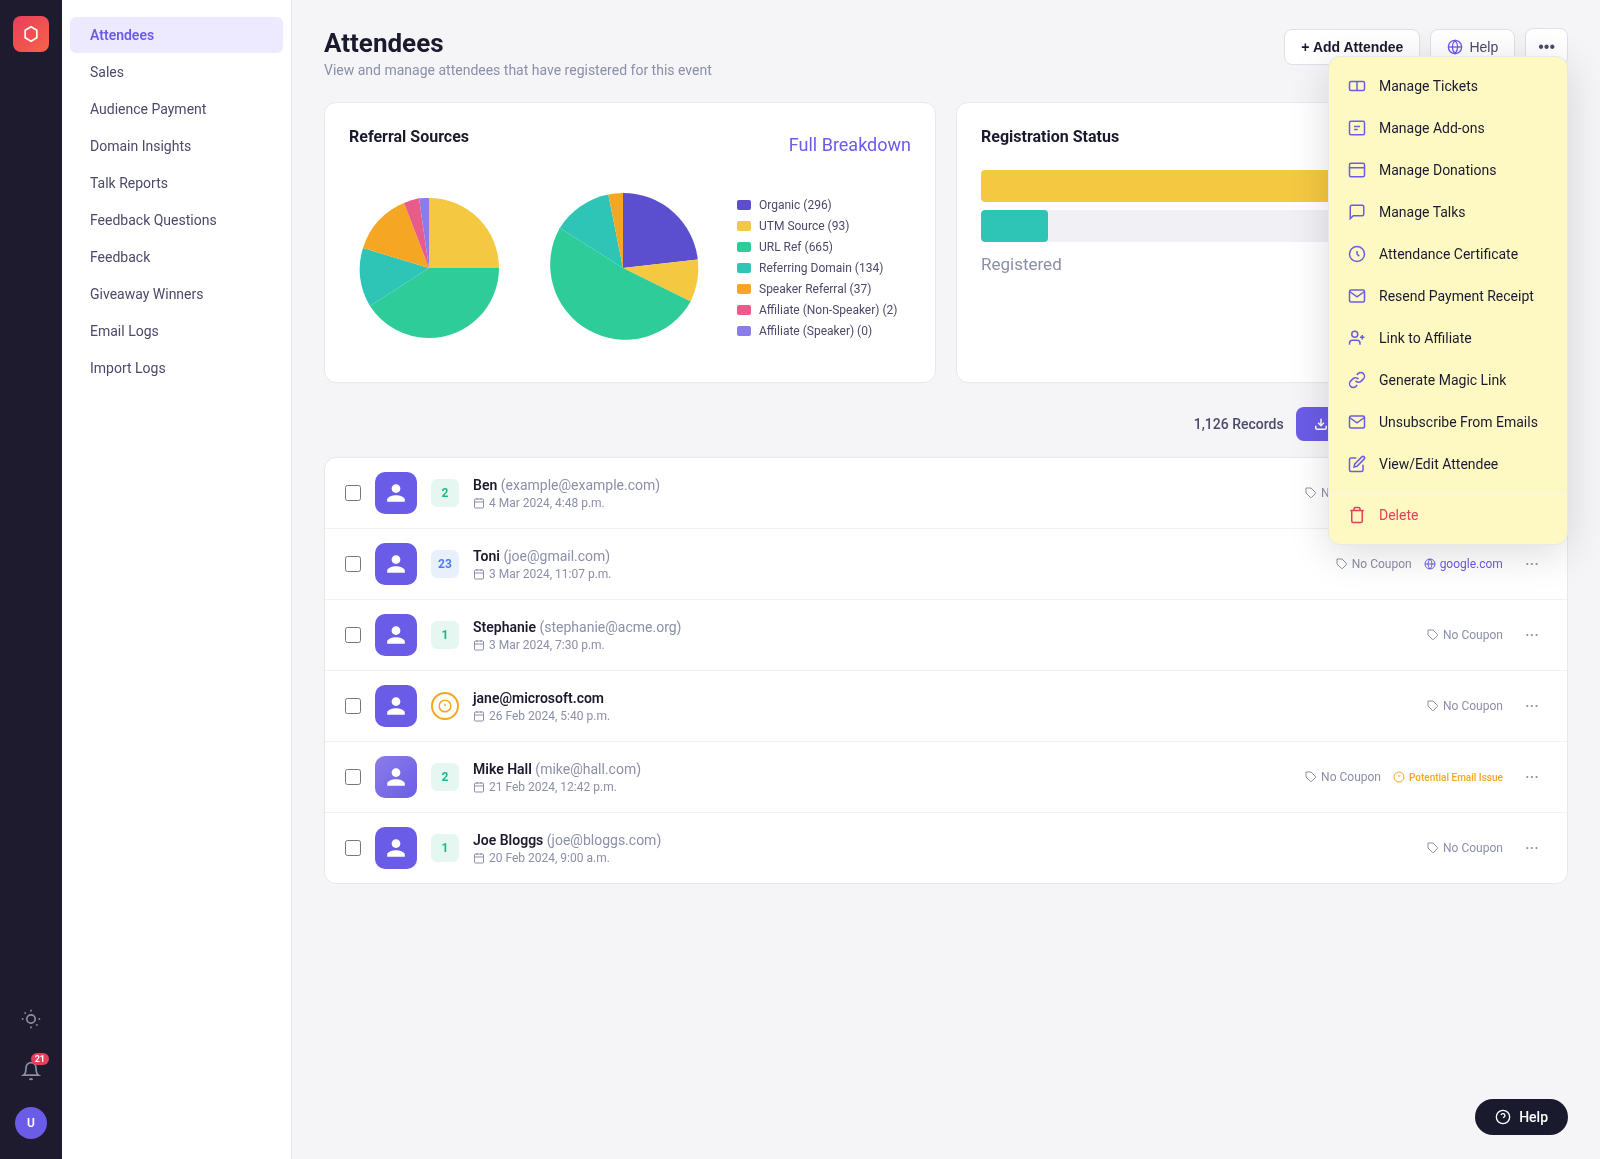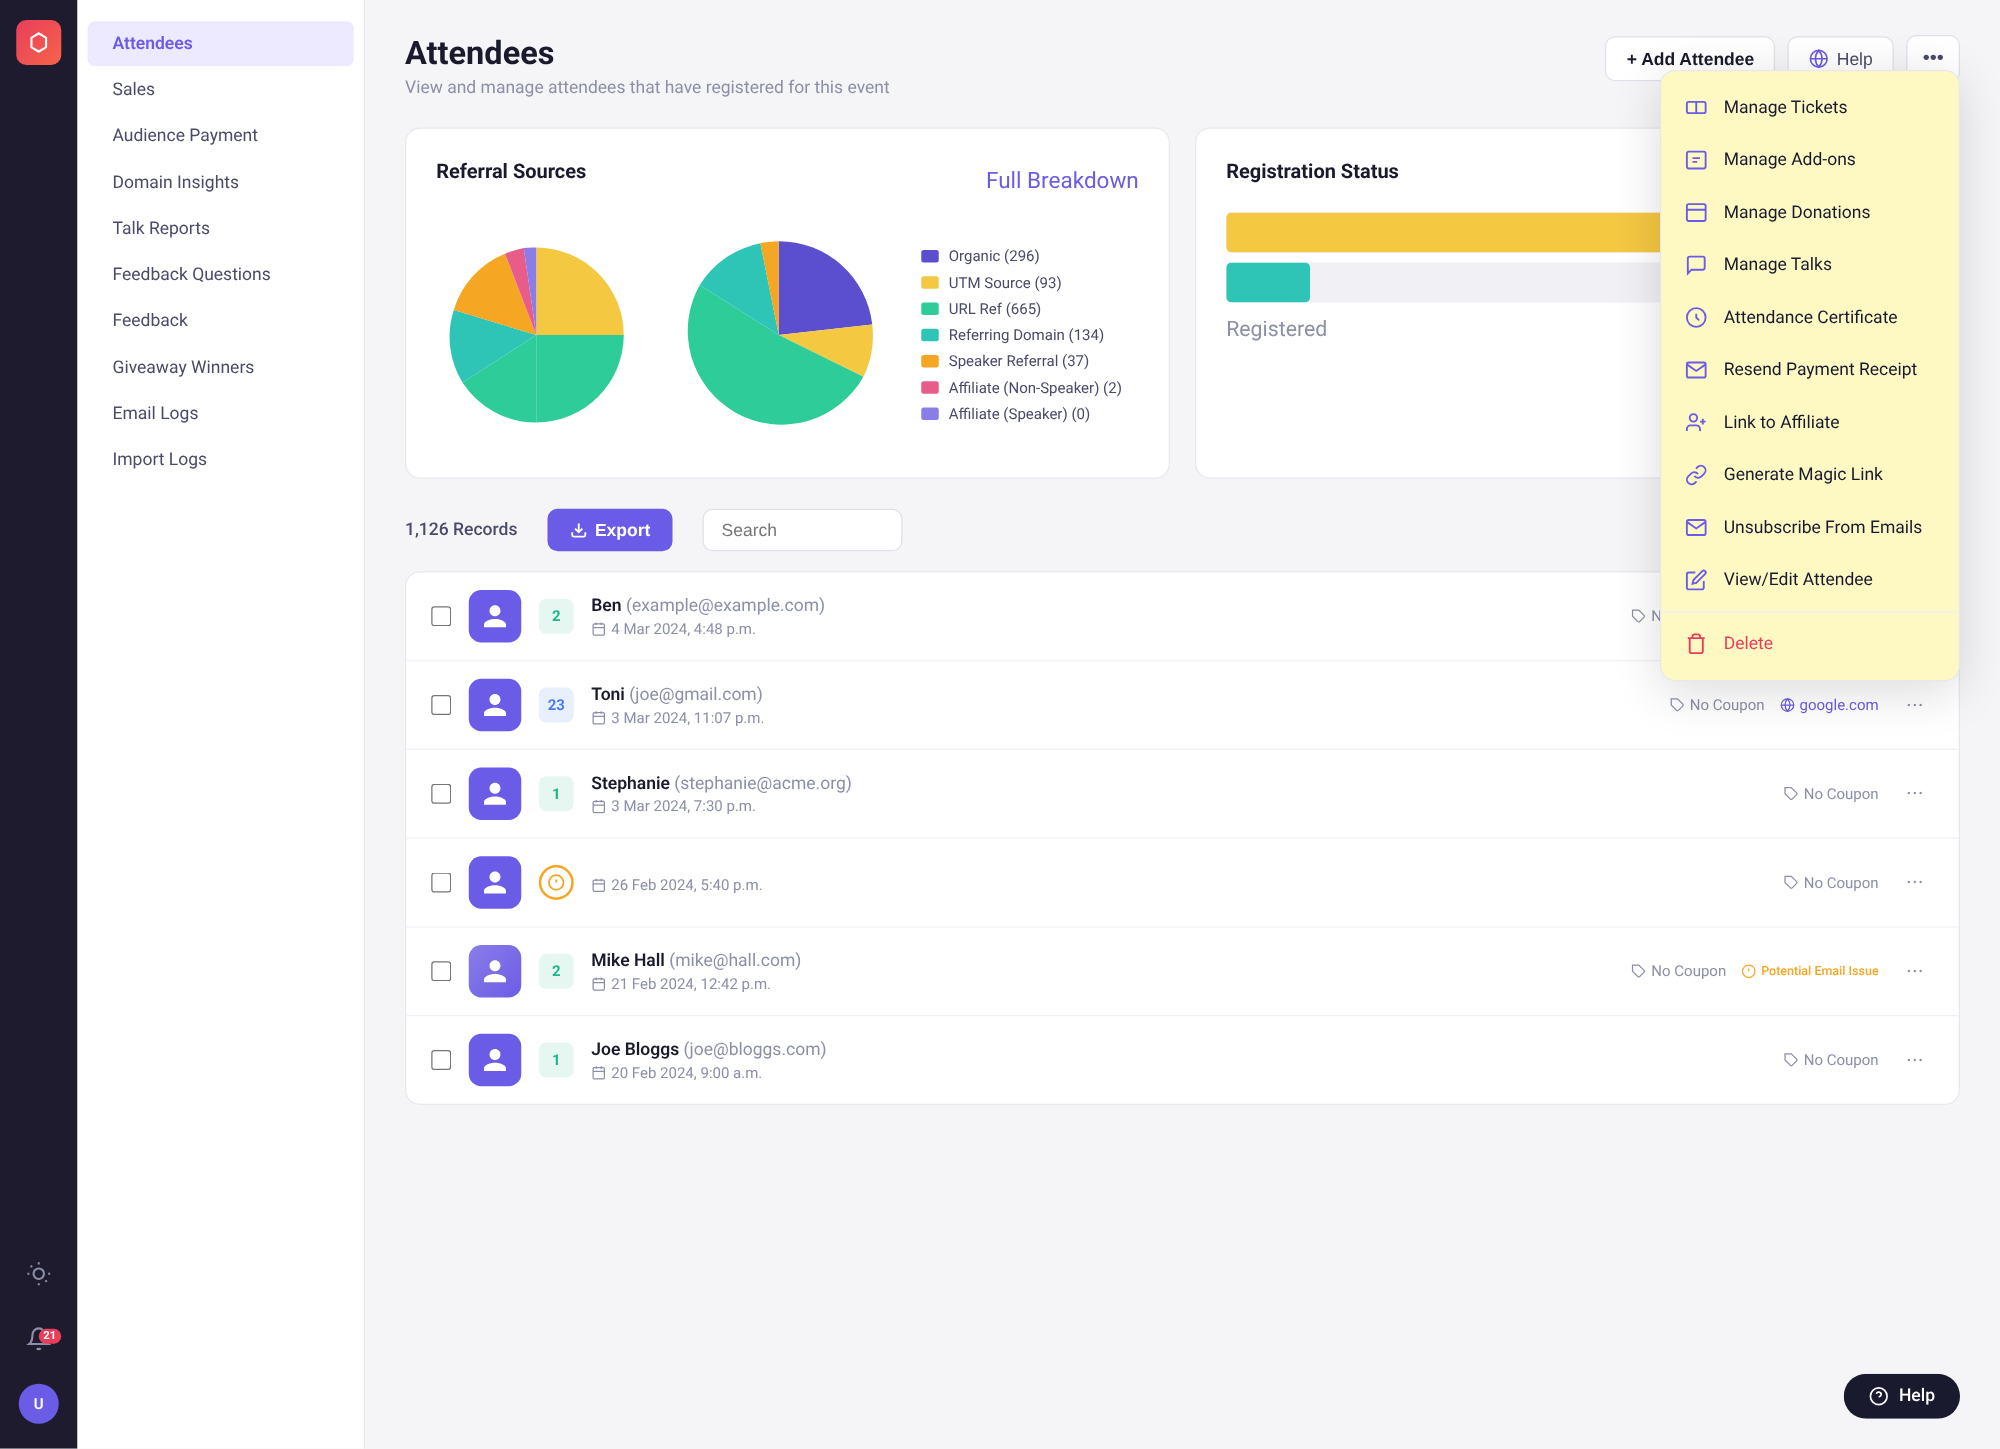--- a/index.html
+++ b/index.html
@@ -28,21 +28,21 @@
     .icon-bar-item {
       width: 40px; height: 40px;
       border-radius: 8px;
       display: flex; align-items: center; justify-content: center;
       color: #8b8fa8;
       cursor: pointer;
       position: relative;
     }
     .icon-bar-item .badge {
       position: absolute;
-      top: 12px; right: 2px;
+      top: 2px; right: 2px;
       background: #e83e5a;
       color: white;
       font-size: 9px;
       font-weight: 700;
       border-radius: 10px;
       padding: 1px 4px;
       min-width: 16px;
       text-align: center;
     }
     .icon-bar-item .avatar-img {
@@ -150,21 +150,22 @@
     .legend-dot { width: 14px; height: 10px; border-radius: 2px; flex-shrink: 0; }
     .bar-row { display: flex; flex-direction: column; gap: 4px; }
     .bar-track { height: 28px; background: #f0f0f5; border-radius: 4px; overflow: hidden; }
     .bar-fill { height: 100%; border-radius: 4px; }
     .bar-labels-row { display: flex; justify-content: space-between; margin-top: 8px; }
 
     
     .table-toolbar {
       display: flex;
       align-items: center;
-      gap: 24px;
+      justify-content: flex-end;
+      gap: 12px;
       margin-bottom: 16px;
     }
     .records-count { font-size: 14px; color: #4a4a6a; font-weight: 500; }
     .btn-export {
       display: flex; align-items: center; gap: 6px;
       background: #6b5ce7;
       color: white;
       border: none;
       border-radius: 8px;
       padding: 9px 18px;
@@ -655,20 +656,21 @@
           </svg>
       </div>
       <div style="width:28px; height:28px; border-radius:50%; border:2px solid #f5a623; display:flex; align-items:center; justify-content:center; flex-shrink:0;">
         <svg width="14" height="14" viewBox="0 0 24 24" fill="none" stroke="#f5a623" stroke-width="2.5">
             <circle cx="12" cy="12" r="10"></circle>
             <line x1="12" y1="8" x2="12" y2="12"></line>
             <line x1="12" y1="16" x2="12.01" y2="16"></line>
           </svg>
       </div>
       <div class="attendee-info">
+        <div class="attendee-name">jane@microsoft.com</div>
         <div class="attendee-meta">
           <svg width="12" height="12" viewBox="0 0 24 24" fill="none" stroke="#8b8fa8" stroke-width="2">
               <rect x="3" y="4" width="18" height="18" rx="2"></rect>
               <line x1="16" y1="2" x2="16" y2="6"></line>
               <line x1="8" y1="2" x2="8" y2="6"></line>
               <line x1="3" y1="10" x2="21" y2="10"></line>
             </svg>
           26 Feb 2024, 5:40 p.m.
         </div>
       </div>

